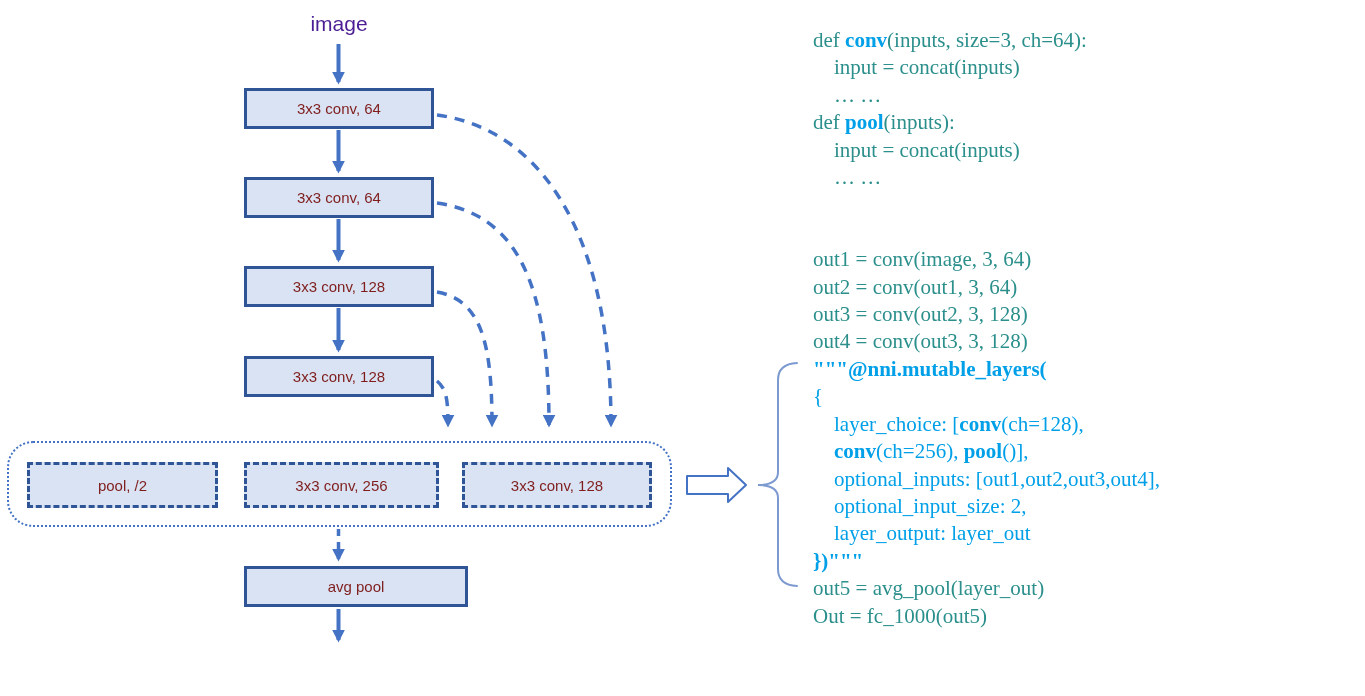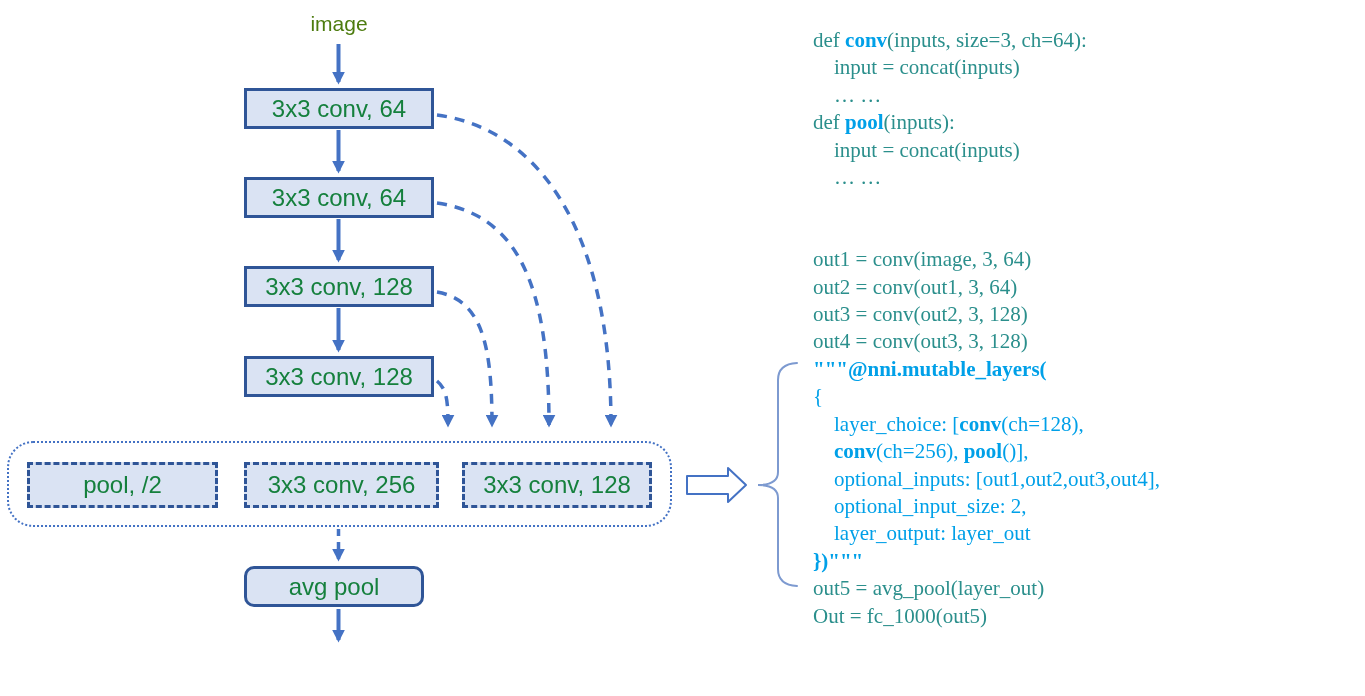--- a/index.html
+++ b/index.html
@@ -1,25 +1,25 @@
 <!DOCTYPE html>
 <html style="--box-fill: #dae3f3; --box-border: #2f5597; --arrow: #4472c4; --brace: #7d9ad0; --teal: #2b8f8c; --blue: #00a0e8;"><head>
 <meta charset="utf-8">
 <style>
   html,body{margin:0;padding:0;background:#ffffff;}
   .stage{position:relative;width:1365px;height:696px;background:#ffffff;overflow:hidden;
          font-family:"Liberation Sans",sans-serif;}
   svg.overlay{position:absolute;left:0;top:0;width:1365px;height:696px;}
 
-  .label{position:absolute;font-size:21px;color:#4d7c0f;text-align:center;}
+  .label{position:absolute;font-size:21px;color:#4c1d95;text-align:center;}
 
   .node{position:absolute;display:flex;align-items:center;justify-content:center;
         box-sizing:border-box;background:var(--box-fill,#dae3f3);
         border:3px solid var(--box-border,#2f5597);
-        font-size:24px;color:#15803d;white-space:nowrap;}
+        font-size:15px;color:#7f1d1d;white-space:nowrap;}
   .node.dashed{border-style:dashed;text-align:right;}
 
   .choice-container{position:absolute;left:7px;top:441px;width:665px;height:86px;
         box-sizing:border-box;border:2px dotted var(--arrow,#4472c4);border-radius:26px;}
 
   .code{position:absolute;left:813px;top:27px;margin:0;
         font-family:Liberation Serif, serif;font-size:21px;line-height:27.4px;
         letter-spacing:0px;white-space:pre;}
   .code .teal{color:var(--teal,#2b8f8c);}
   .code .blue{color:var(--blue,#00a0e8);}
@@ -67,17 +67,17 @@
   <div class="node" style="left:244px;top:177px;width:190px;height:41px;">3x3 conv, 64</div>
   <div class="node" style="left:244px;top:266px;width:190px;height:41px;">3x3 conv, 128</div>
   <div class="node" style="left:244px;top:356px;width:190px;height:41px;">3x3 conv, 128</div>
 
   <div class="choice-container"></div>
 
   <div class="node dashed" style="left:27px;top:462px;width:191px;height:46px;">pool, /2</div>
   <div class="node dashed" style="left:244px;top:462px;width:195px;height:46px;">3x3 conv, 256</div>
   <div class="node dashed" style="left:462px;top:462px;width:190px;height:46px;">3x3 conv, 128</div>
 
-  <div class="node" style="left:244px;top:566px;width:180px;height:41px;border-radius:10px;">avg pool</div>
+  <div class="node" style="left:244px;top:566px;width:224px;height:41px;">avg pool</div>
 
   <pre class="code"><div><span class="teal">def </span><span class="blue-bold">conv</span><span class="teal">(inputs, size=3, ch=64):</span></div><div><span class="teal">    input = concat(inputs)</span></div><div><span class="teal">    … …</span></div><div><span class="teal">def </span><span class="blue-bold">pool</span><span class="teal">(inputs):</span></div><div><span class="teal">    input = concat(inputs)</span></div><div><span class="teal">    … …</span></div><div> </div><div> </div><div><span class="teal">out1 = conv(image, 3, 64)</span></div><div><span class="teal">out2 = conv(out1, 3, 64)</span></div><div><span class="teal">out3 = conv(out2, 3, 128)</span></div><div><span class="teal">out4 = conv(out3, 3, 128)</span></div><div><span class="blue-bold">"""@nni.mutable_layers(</span></div><div><span class="blue">{</span></div><div><span class="blue">    layer_choice: [</span><span class="blue-bold">conv</span><span class="blue">(ch=128),</span></div><div><span class="blue">    </span><span class="blue-bold">conv</span><span class="blue">(ch=256), </span><span class="blue-bold">pool</span><span class="blue">()],</span></div><div><span class="blue">    optional_inputs: [out1,out2,out3,out4],</span></div><div><span class="blue">    optional_input_size: 2,</span></div><div><span class="blue">    layer_output: layer_out</span></div><div><span class="blue-bold">})"""</span></div><div><span class="teal">out5 = avg_pool(layer_out)</span></div><div><span class="teal">Out = fc_1000(out5)</span></div></pre>
 
 </div>
 
 </body></html>

